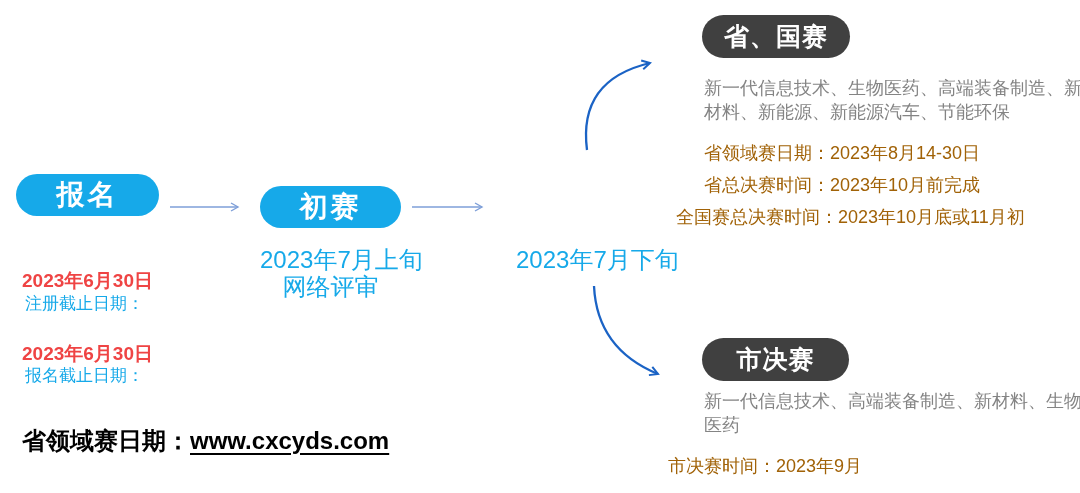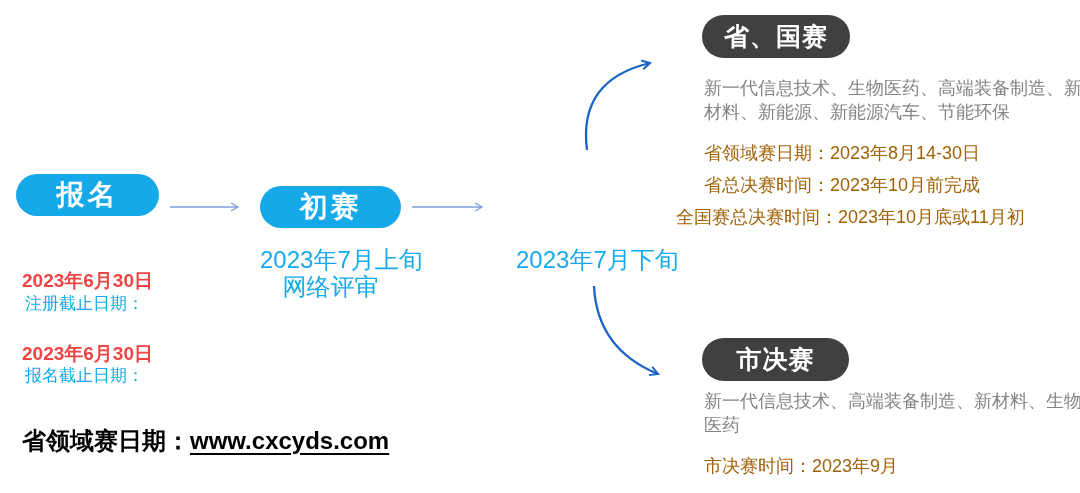--- a/index.html
+++ b/index.html
@@ -81,19 +81,19 @@
   <div class="txt stage-note" style="left:516px; top:246px; width:144px;">2023年7月下旬</div>
 
   <div class="pill dark" style="left:702px; top:15px; width:148px;">省、国赛</div>
   <div class="industries" style="left:704px; top:76px; width:378px;">新一代信息技术、生物医药、高端装备制造、新材料、新能源、新能源汽车、节能环保</div>
   <div class="txt sched" style="left:704px; top:141px;">省领域赛日期：2023年8月14-30日</div>
   <div class="txt sched" style="left:704px; top:173px;">省总决赛时间：2023年10月前完成</div>
   <div class="txt sched" style="left:676px; top:205px;">全国赛总决赛时间：2023年10月底或11月初</div>
 
   <div class="pill dark" style="left:702px; top:338px; width:147px;">市决赛</div>
   <div class="industries" style="left:704px; top:389px; width:378px;">新一代信息技术、高端装备制造、新材料、生物医药</div>
-  <div class="txt sched" style="left:704px; top:454px;">市决赛时间：2023年9月</div>
+  <div class="txt sched" style="left:668px; top:454px;">市决赛时间：2023年9月</div>
 
   <div class="website" style="left:22px; top:425px;">
     <span>省领域赛日期：</span><span class="url">www.cxcyds.com</span>
   </div>
 
 </div>
 
 </body></html>

